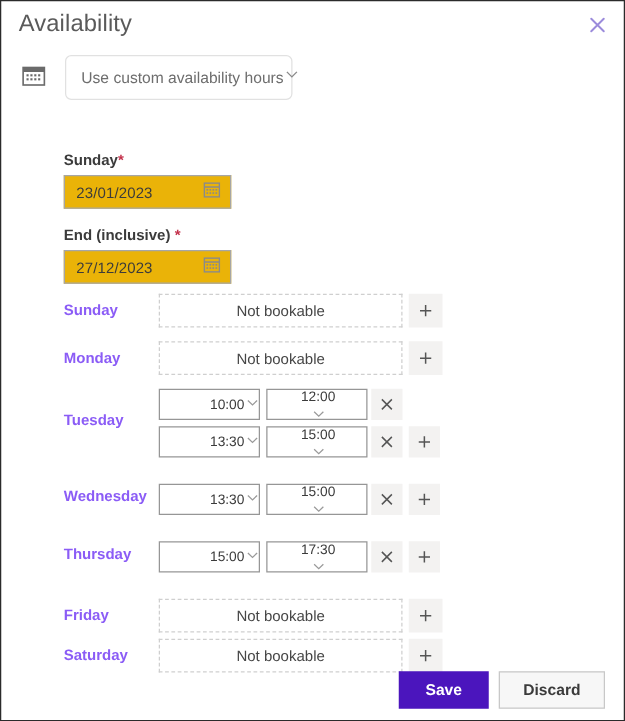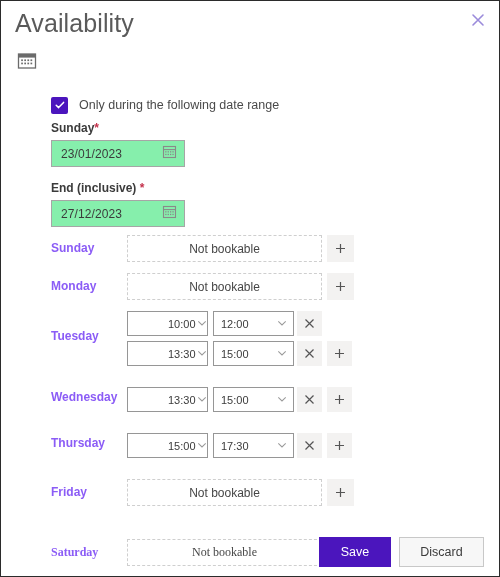--- a/index.html
+++ b/index.html
@@ -18,21 +18,21 @@
     background: #ffffff;
     border: 1px solid #2b2b2b;
     overflow: hidden;
   }
 
   
   .title {
     position: absolute;
     left: 14px;
     top: 8px;
-    font-size: 25px;
+    font-size: 19px;
     color: #5a5a5a;
     font-weight: 400;
     letter-spacing: 0.1px;
   }
   .close-btn {
     position: absolute;
     right: 8px;
     top: 6px;
     width: 26px;
     height: 26px;
@@ -116,21 +116,21 @@
     white-space: nowrap;
   }
   .req { color: #c4314b; font-weight: 700; }
   .date-input {
     position: absolute;
     left: 50px;
     width: 134px;
     height: 27px;
     box-sizing: border-box;
     border: 1px solid #a6a6a6;
-    background: #86efac;
+    background: #eab308;
     display: flex;
     align-items: center;
     padding: 0 7px 0 9px;
     cursor: text;
   }
   .date-value {
     flex: 1;
     font-size: 12px;
     color: #3b3b3b;
     letter-spacing: 0.1px;
@@ -187,38 +187,38 @@
     align-items: center;
     padding: 0 5px 0 7px;
     cursor: pointer;
   }
   .time-select .tval {
     flex: 1;
     font-size: 11px;
     color: #3b3b3b;
   }
   .ts-start { left: 126px; padding-left: 40px; }
-  .ts-end { left: 212px; }
+  .ts-end { left: 212px; flex-direction: column; }
   .x-btn { left: 296px; width: 25px; height: 25px; }
   .plus-btn-inline { left: 326px; width: 25px; height: 25px; }
 
   
   .footer {
     position: absolute;
     left: 0;
     bottom: 0;
     width: 100%;
     height: 47px;
   }
   .btn {
     position: absolute;
     top: 8px;
     height: 30px;
     font-size: 12.5px;
-    font-weight: 400;
+    font-weight: 700;
     display: flex;
     align-items: center;
     justify-content: center;
     box-sizing: border-box;
     cursor: pointer;
   }
   .btn-save {
     right: 108px;
     width: 72px;
     background: #4b15bd;
@@ -259,30 +259,30 @@
           <rect x="11.4" y="9.4" width="1.7" height="1.7"></rect>
           <rect x="14.5" y="9.4" width="1.7" height="1.7"></rect>
           <rect x="5.2" y="12.6" width="1.7" height="1.7"></rect>
           <rect x="8.3" y="12.6" width="1.7" height="1.7"></rect>
           <rect x="11.4" y="12.6" width="1.7" height="1.7"></rect>
           <rect x="14.5" y="12.6" width="1.7" height="1.7"></rect>
         </g>
       </svg>
     </div>
 
-  </div>
-
-  <div class="check-row">
-    <div class="checkbox">
-      <svg width="12" height="12" viewBox="0 0 12 12">
-        <path d="M2.2 6.2 L4.6 8.6 L9.6 3.4" stroke="#ffffff" stroke-width="1.5" fill="none" stroke-linecap="round" stroke-linejoin="round"></path>
-      </svg>
+    <div class="combo">
+      <span class="combo-label">Use custom availability hours</span>
+      <span>
+        <svg width="13" height="13" viewBox="0 0 13 13">
+          <path d="M2.5 4.5 L6.5 8.5 L10.5 4.5" stroke="#8a8a8a" stroke-width="1.1" fill="none"></path>
+        </svg>
+      </span>
     </div>
-    <span class="check-label">Only during the following date range</span>
-  </div>
+  </div>
+
 
   <div class="field-label" style="left:50px; top:120px;">
     <span>Sunday</span><span class="req">*</span>
   </div>
   <div class="date-input" style="top:139px;">
     <span class="date-value">23/01/2023</span>
     <span>
       <svg width="15" height="15" viewBox="0 0 15 15">
         <rect x="1.5" y="2.5" width="12" height="11" fill="none" stroke="#8a8a8a" stroke-width="1.1"></rect>
         <line x1="1.5" y1="5.6" x2="13.5" y2="5.6" stroke="#8a8a8a" stroke-width="1.1"></line>
@@ -462,21 +462,21 @@
           <span>Not bookable</span>
         </div>
         <div class="sq-btn plus" style="top: 2px;">
           <span>
             <svg width="13" height="13" viewBox="0 0 13 13">
               <path d="M6.5 2 L6.5 11 M2 6.5 L11 6.5" stroke="#555" stroke-width="1.2"></path>
             </svg>
           </span>
         </div>
       </div>
-      <div class="day-row" style="top: 536px; height: 38px; font-family: Liberation Serif, serif;">
+      <div class="day-row" style="top: 508px; height: 38px;">
         <div class="day-label" style="top: 8px;">Saturday</div>
         <div class="notbookable" style="top: 2px;">
           <span>Not bookable</span>
         </div>
         <div class="sq-btn plus" style="top: 2px;">
           <span>
             <svg width="13" height="13" viewBox="0 0 13 13">
               <path d="M6.5 2 L6.5 11 M2 6.5 L11 6.5" stroke="#555" stroke-width="1.2"></path>
             </svg>
           </span>

